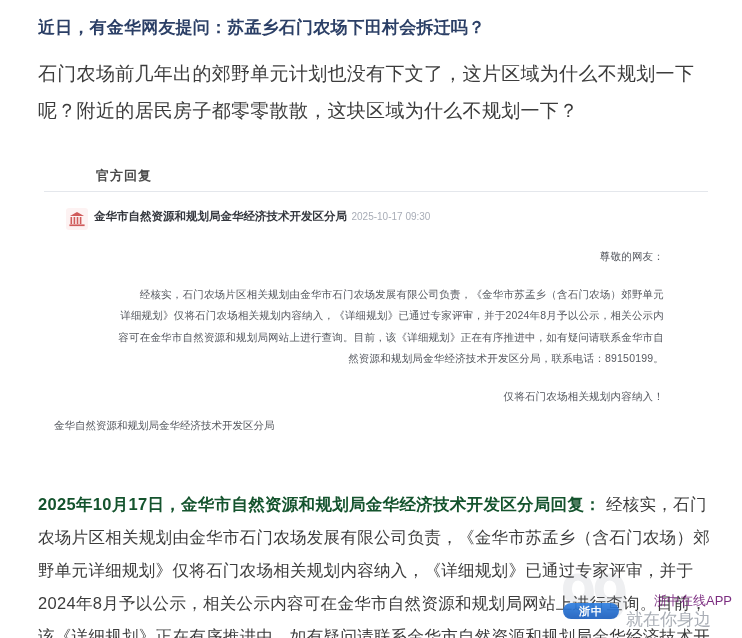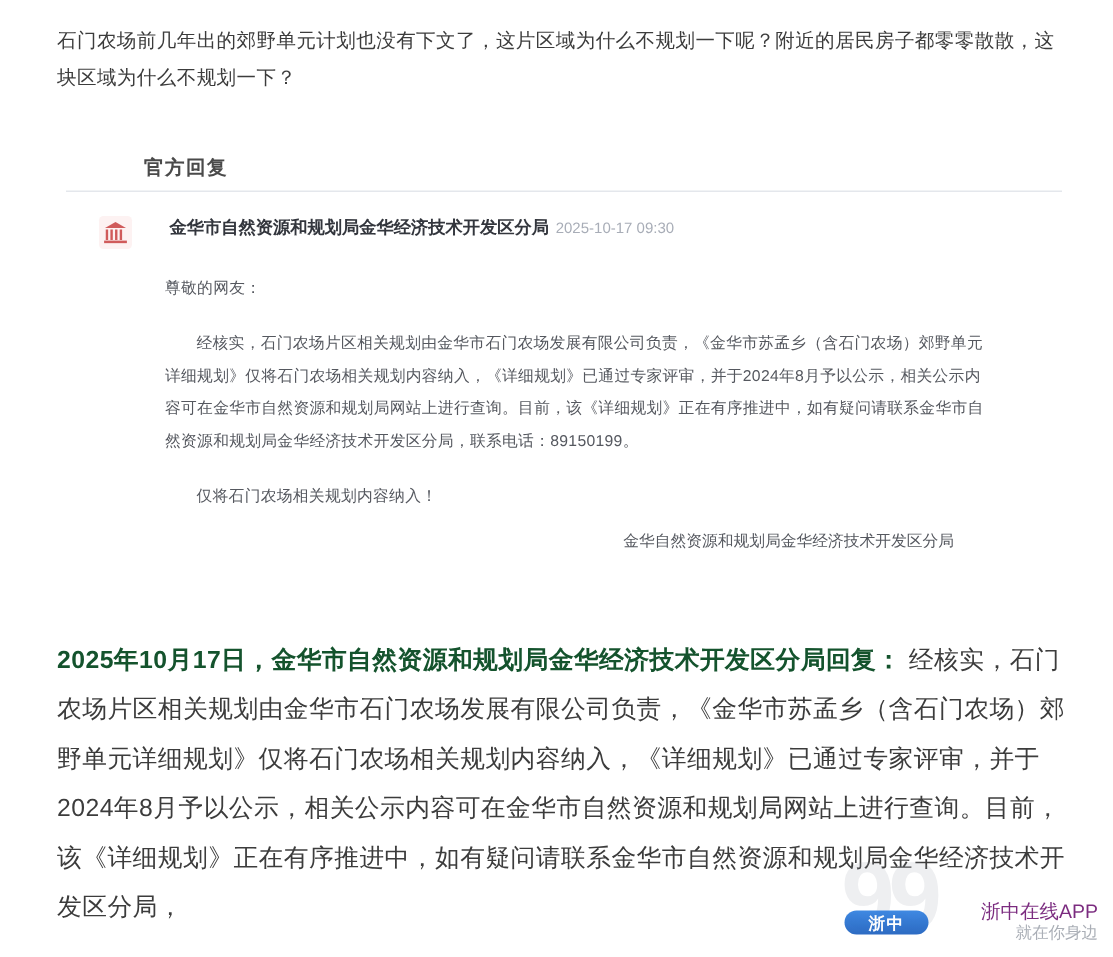--- a/index.html
+++ b/index.html
@@ -21,21 +21,21 @@
   }
   .lead-question {
     font-size: 17px;
     font-weight: bold;
     color: #2b3f66;
     line-height: 1.6;
     margin: 0 0 14px 0;
     letter-spacing: 0.2px;
   }
   .body-text {
-    font-size: 13px;
+    font-size: 19px;
     line-height: 1.95;
     color: #3c3c3c;
     margin: 0;
     letter-spacing: 0.3px;
   }
   
   .reply-wrap {
     margin: 38px 0 0 0;
     padding: 0 6px 0 6px;
   }
@@ -48,21 +48,21 @@
     margin-bottom: 6px;
     margin-left: 44px;
   }
   .reply-card {
     border-top: 1px solid #e4e7ec;
     padding: 14px 10px 10px 10px;
   }
   .reply-head {
     display: flex;
     align-items: flex-start;
-    gap: 25px;
+    gap: 6px;
     padding-left: 12px;
   }
   .org-icon {
     width: 22px;
     height: 22px;
     flex: 0 0 22px;
     background: #fdf2f2;
     border-radius: 3px;
     position: relative;
     margin-top: 2px;
@@ -81,24 +81,24 @@
     margin-top: 2px;
   }
   .reply-body {
     margin: 16px 0 0 0;
     padding: 0 34px 0 56px;
     font-size: 10.5px;
     color: #55585f;
     line-height: 2.05;
     letter-spacing: 0.2px;
   }
-  .reply-body p { margin: 16px 0 9px 0; }
+  .reply-body p { margin: 16px 0 9px 0; text-align: right; }
   .reply-body p.indent { text-indent: 2em; }
   .reply-sign {
-    text-align: right;
+    text-align: left;
     font-size: 10.5px;
     color: #55585f;
     line-height: 1.9;
     padding-right: 62px;
     margin-top: 5px;
   }
   
   .summary {
     margin: 42px 0 0 0;
     font-size: 16.5px;
@@ -132,38 +132,39 @@
     align-items: center;
     justify-content: center;
     letter-spacing: 1px;
   }
   .wm-text {
     font-size: 13px;
     color: #8f949c;
     line-height: 1.25;
   }
   .wm-text .big { display: block; font-size: 13px; color: #701a75; margin-left: 28px; }
-  .wm-text .small { display: block; font-size: 11px; color: #a3a8b0; text-align: right; }
+  .wm-text .small { display: block; font-size: 17px; color: #a3a8b0; }
   .ghost-mark {
     position: absolute;
     right: 118px;
     bottom: 4px;
     font-size: 64px;
     color: rgba(150,155,165,0.16);
     font-weight: bold;
     letter-spacing: -4px;
     pointer-events: none;
     user-select: none;
   }
 </style>
 </head>
 <body>
 
 <div class="page">
 
+  <h1 class="lead-question">近日，有金华网友提问：苏孟乡石门农场下田村会拆迁吗？</h1>
 
   <p class="body-text">石门农场前几年出的郊野单元计划也没有下文了，这片区域为什么不规划一下呢？附近的居民房子都零零散散，这块区域为什么不规划一下？</p>
 
   <div class="reply-wrap">
     <div class="reply-title">官方回复</div>
     <div class="reply-card">
 
       <div class="reply-head">
         <span class="org-icon">
           <svg width="22" height="22" viewBox="0 0 22 22" aria-hidden="true">

